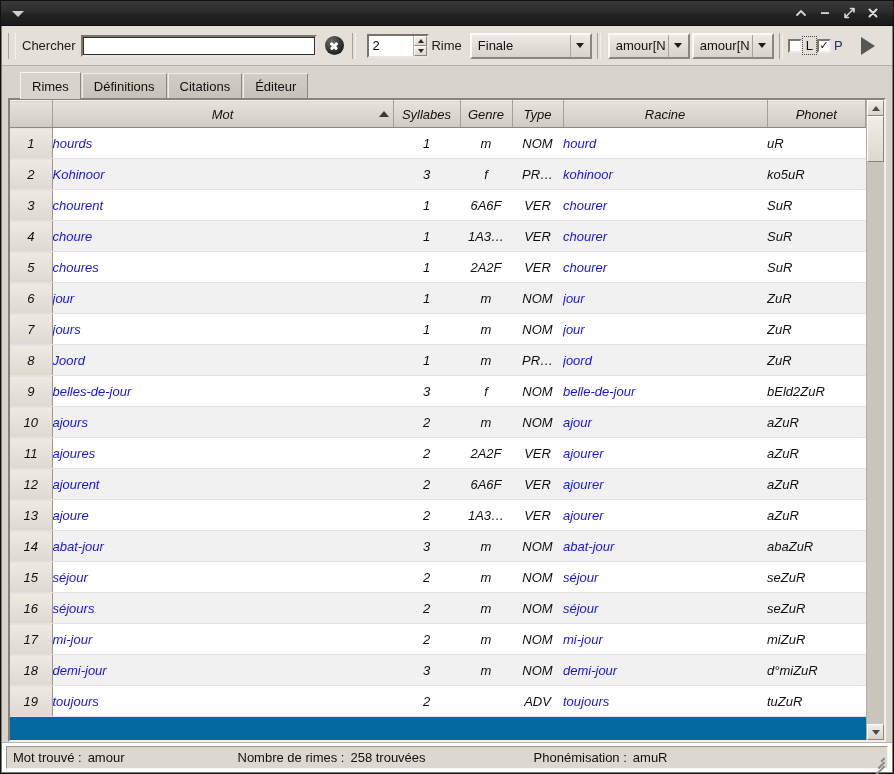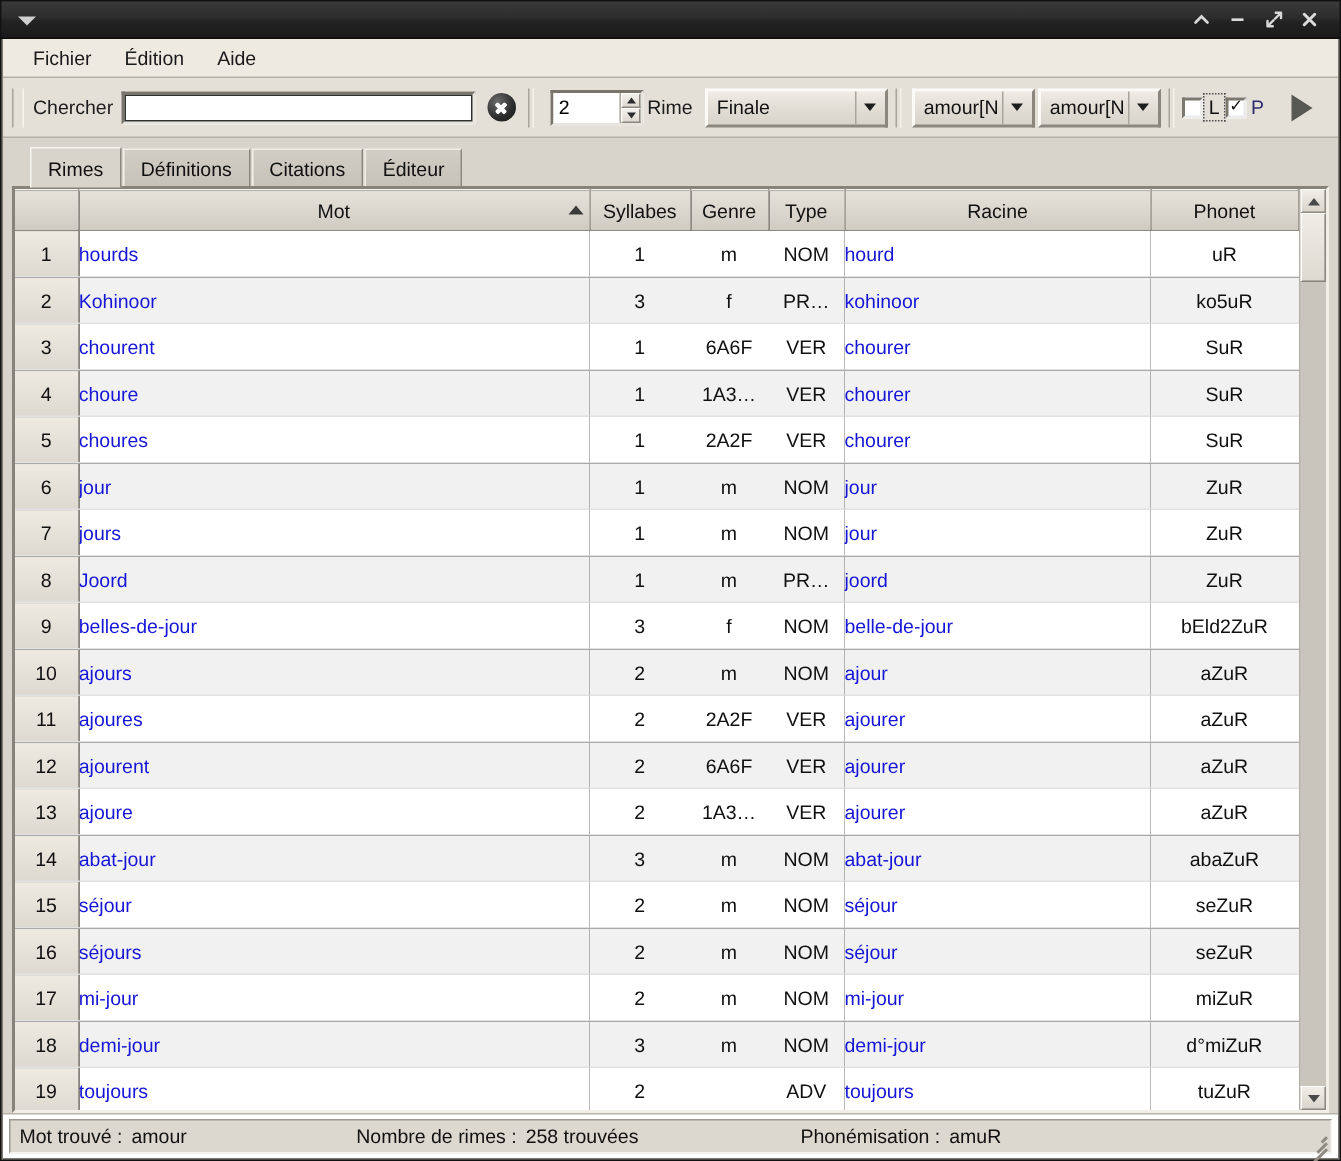--- a/index.html
+++ b/index.html
@@ -171,24 +171,25 @@
     border-bottom:none;margin-right:1px;
   }
   .tab.active{
     background:#d8d4cb;height:27px;
     border-color:#f6f4ef #8c877e transparent #f6f4ef;
     margin-bottom:-1px;position:relative;z-index:3;
   }
 
   .tableframe{
     flex:1 1 auto;min-height:0;display:flex;
-    background:#737373;
+    background:#0369a1;
     border:2px solid;border-color:#87827a #f2efe9 #f2efe9 #87827a;
     box-sizing:border-box;
     margin-bottom:0;
+    font-style:italic;
   }
   .tablewrap{flex:1 1 auto;min-width:0;display:flex;flex-direction:column;overflow:hidden;}
 
   table.grid{border-collapse:collapse;table-layout:fixed;width:100%;}
   table.grid th{
     height:26px;padding:0;font-weight:normal;font-size:13px;color:#111;
     background:linear-gradient(to bottom,#e6e2da 0%,#d9d5cc 60%,#cfcbc2 100%);
     border-right:1px solid #a5a098;
     border-bottom:1px solid #8e8980;
     border-top:1px solid #f5f3ee;
@@ -213,21 +214,21 @@
     border-right:1px solid #9d988f;
     border-bottom:1px solid #9d988f;
     border-top:1px solid #fbfaf6;
     width:42px;
   }
   td.mot{color:#1515d8;padding-left:8px;width:auto;}
   td.syl{text-align:center;color:#101010;}
   td.gen{text-align:center;color:#101010;}
   td.typ{text-align:center;color:#101010;}
   td.rac{color:#1515d8;padding-left:8px;}
-  td.pho{text-align:center;color:#101010;}
+  td.pho{color:#101010;}
 
   
   .vscroll{
     flex:0 0 17px;width:17px;background:#cecac1;
     display:flex;flex-direction:column;align-items:stretch;
     border-left:1px solid #b3aea5;
   }
   .sb-btn{
     height:16px;flex:0 0 16px;display:flex;align-items:center;justify-content:center;
     background:linear-gradient(to bottom,#f1eee8,#d9d5cc);
@@ -299,25 +300,20 @@
       <div class="tb-btn">
         <svg width="12" height="12" viewBox="0 0 12 12">
             <path d="M2.5 2.5 L9.5 9.5 M9.5 2.5 L2.5 9.5" stroke="#dcdcdc" stroke-width="2" stroke-linecap="round"></path>
           </svg>
       </div>
     </div>
   </div>
 
   <div class="outerframe">
 
-    <div class="menubar">
-      <div class="menuitem">Fichier</div>
-      <div class="menuitem">Édition</div>
-      <div class="menuitem">Aide</div>
-    </div>
 
     <div class="toolbar">
       <div class="grip"></div>
 
       <div class="tbgroup">
         <span class="lbl">Chercher</span>
         <input class="txtfield" type="text" value="" style="">
         <div class="clearbtn">
           <div class="circ"></div>
         </div>

